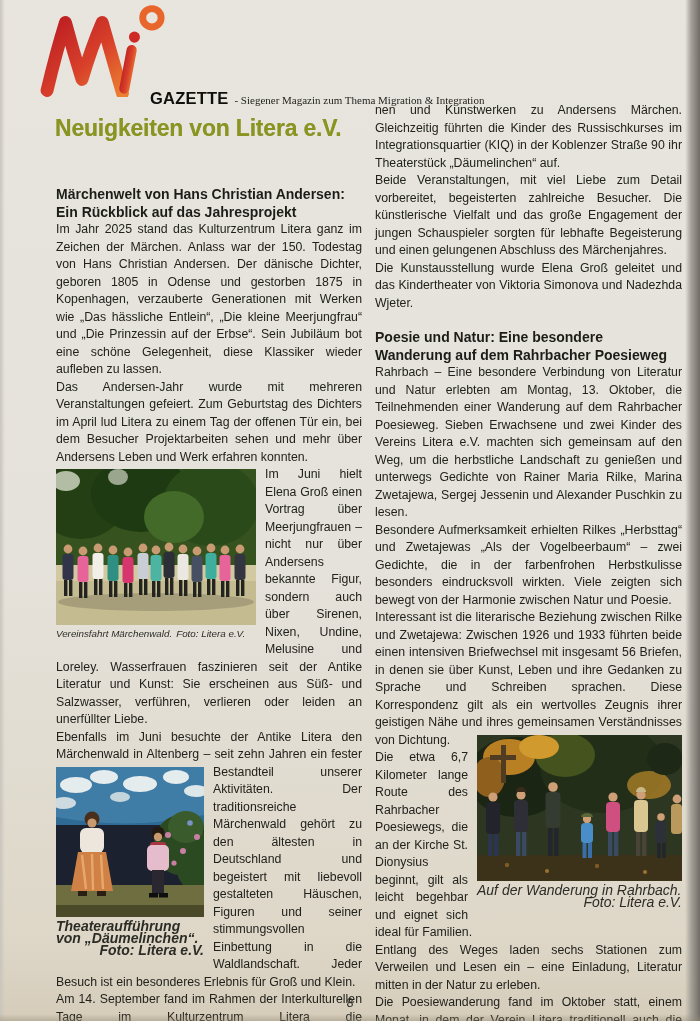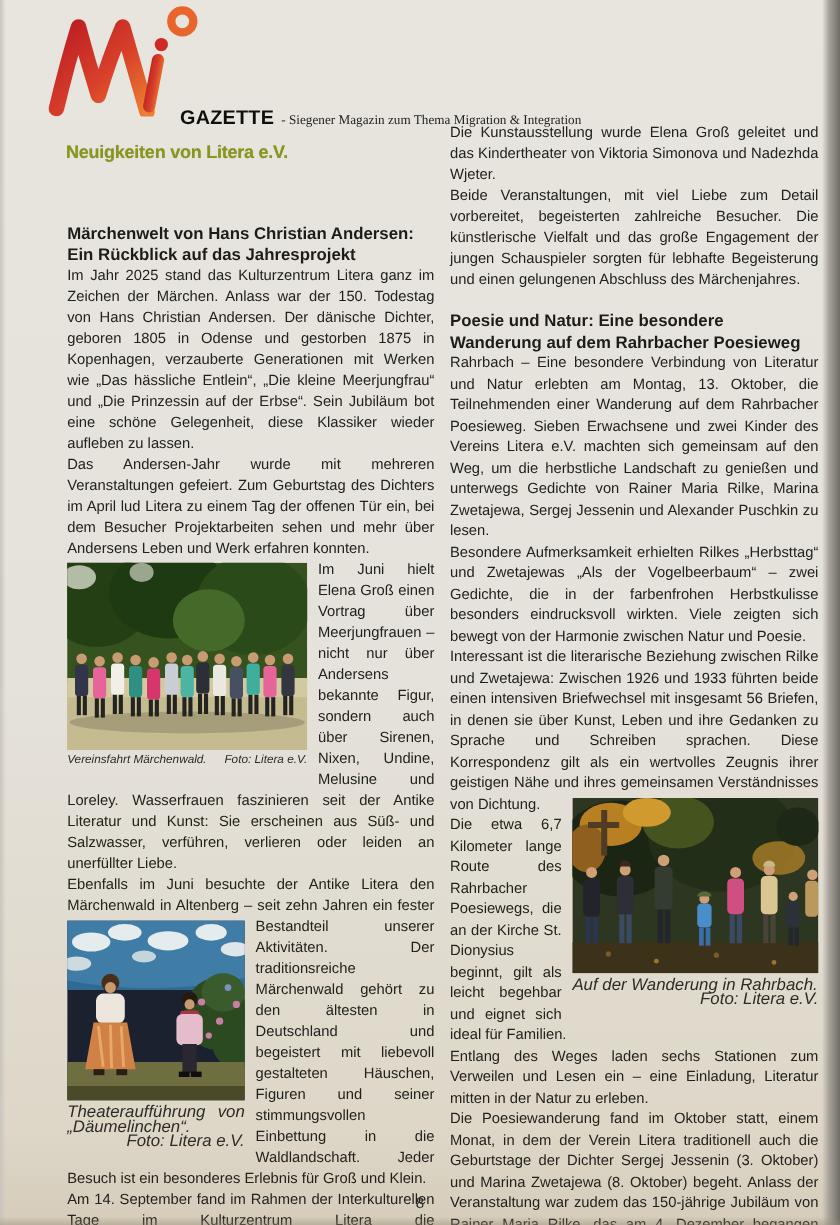--- a/index.html
+++ b/index.html
@@ -16,35 +16,35 @@
   header.mast{position:relative;height:100px;}
   .logo{position:absolute;left:36px;top:3px;}
   .masthead{position:absolute;left:150px;top:41px;display:flex;align-items:baseline;gap:6px;white-space:nowrap;}
   .gazette{font-size:16.5px;font-weight:bold;letter-spacing:.2px;color:#0f0f0c;margin-top:48px;}
   .tagline{font-size:11px;color:#1e1e1a;font-family:Liberation Serif, serif;}
 
   .content{display:flex;gap:13px;padding:0 19px 0 56px;align-items:flex-start;}
   .col-left{width:306px;flex:0 0 306px;}
   .col-right{width:307px;flex:0 0 307px;padding-top:2px;}
 
-  .title{margin:14px 0 44px -1px;font-size:15px;line-height:28px;font-weight:bold;
+  .title{margin:14px 0 44px -1px;font-size:23px;line-height:28px;font-weight:bold;
     color:#8a9420;letter-spacing:-.2px;text-shadow:0 0 .6px rgba(120,130,20,.55);}
 
   p{margin:0;font-size:12.3px;line-height:17.5px;text-align:justify;
     hyphens:auto;-webkit-hyphens:auto;overflow-wrap:break-word;color:#22221d;}
   .sub{margin:0;font-size:14px;line-height:17.5px;font-weight:bold;text-align:left;color:#1d1d18;}
   .gap{height:17px;}
 
   .fig{float:left;width:200px;margin:3px 9px 3px 0;}
   .fig,.fig *{box-sizing:border-box;}
   .fig .ph{display:block;line-height:0;}
   .fig svg{display:block;}
-  .fig2{width:148px;}
+  .fig2{width:148px;font-weight:bold;}
   .fig3{float:right;width:205px;margin:3px 0 3px 9px;}
-  .figcap{display:flex;justify-content:space-between;gap:4px;font-style:italic;
+  .figcap{display:flex;justify-content:flex-start;gap:4px;font-style:italic;
     font-size:9.8px;line-height:12px;margin-top:3px;color:#2c2c27;}
   .figcap-col{display:block;font-style:italic;font-size:14px;line-height:12px;margin-top:3px;color:#2c2c27;}
   .credit-r{display:block;text-align:right;}
   .clear{clear:both;}
 
   .pagenum{position:absolute;bottom:11px;left:0;right:0;text-align:center;
     font-size:12.5px;color:#2e2e2a;z-index:4;}
 </style>
 </head>
 <body>
@@ -201,22 +201,23 @@
           </svg>
             </span>
             <span class="figcap-col"><span>Theateraufführung von „Däumelinchen“.</span><span class="credit-r">Foto: Litera e.V.</span></span>
           </span><span>zehn Jahren ein fester Bestandteil unserer Aktivitäten. Der traditionsreiche Märchenwald gehört zu den ältesten in Deutschland und begeistert mit liebevoll gestalteten Häuschen, Figuren und seiner stimmungsvollen Einbettung in die Waldlandschaft. Jeder Besuch ist ein besonderes Erlebnis für Groß und Klein.</span></p>
 
       <p>Am 14. September fand im Rahmen der Interkulturellen Tage im Kulturzentrum Litera die Abschlussveranstaltung des Jahresprojekts „Märchenjahr mit H. C. Andersen“ statt. Gleich zwei Highlights wurden präsentiert: Im Vereinsgebäude in der Oberstadt eröffnete eine Kunstausstellung mit Illustratio-</p>
       <div class="clear"></div>
     </div>
 
     <div class="col-right">
+      <p>nen und Kunstwerken zu Andersens Märchen. Gleichzeitig führten die Kinder des Russischkurses im Integrationsquartier (KIQ) in der Koblenzer Straße 90 ihr Theaterstück „Däumelinchen“ auf.</p>
+      <p>Beide Veranstaltungen, mit viel Liebe zum Detail vorbereitet, begeisterten zahlreiche Besucher. Die künstlerische Vielfalt und das große Engagement der jungen Schauspieler sorgten für lebhafte Begeisterung und einen gelungenen Abschluss des Märchenjahres.</p>
       <p>Die Kunstausstellung wurde Elena Groß geleitet und das Kindertheater von Viktoria Simonova und Nadezhda Wjeter.</p>
-      <p>Beide Veranstaltungen, mit viel Liebe zum Detail vorbereitet, begeisterten zahlreiche Besucher. Die künstlerische Vielfalt und das große Engagement der jungen Schauspieler sorgten für lebhafte Begeisterung und einen gelungenen Abschluss des Märchenjahres.</p>
       <div class="gap"></div>
       <h2 class="sub">Poesie und Natur: Eine besondere Wanderung auf dem Rahrbacher Poesieweg</h2>
       <p>Rahrbach – Eine besondere Verbindung von Literatur und Natur erlebten am Montag, 13. Oktober, die Teilnehmenden einer Wanderung auf dem Rahrbacher Poesieweg. Sieben Erwachsene und zwei Kinder des Vereins Litera e.V. machten sich gemeinsam auf den Weg, um die herbstliche Landschaft zu genießen und unterwegs Gedichte von Rainer Maria Rilke, Marina Zwetajewa, Sergej Jessenin und Alexander Puschkin zu lesen.</p>
       <p>Besondere Aufmerksamkeit erhielten Rilkes „Herbsttag“ und Zwetajewas „Als der Vogelbeerbaum“ – zwei Gedichte, die in der farbenfrohen Herbstkulisse besonders eindrucksvoll wirkten. Viele zeigten sich bewegt von der Harmonie zwischen Natur und Poesie.</p>
 
       <p><span>Interessant ist die literarische Beziehung zwischen Rilke und Zwetajewa: Zwischen 1926 und 1933 führten beide einen intensiven Briefwechsel mit insgesamt 56 Briefen, in denen sie über Kunst, Leben und ihre Gedanken zu Sprache und Schreiben sprachen. Diese Korrespondenz gilt als ein wertvolles Zeugnis ihrer geistigen Nähe und </span><span class="fig fig3">
             <span class="ph">
               <svg width="205" height="146" viewBox="0 0 205 146" aria-hidden="true">
             <rect width="205" height="146" fill="#2c3620"></rect>
             <ellipse cx="40" cy="42" rx="50" ry="40" fill="#1b2514"></ellipse>

